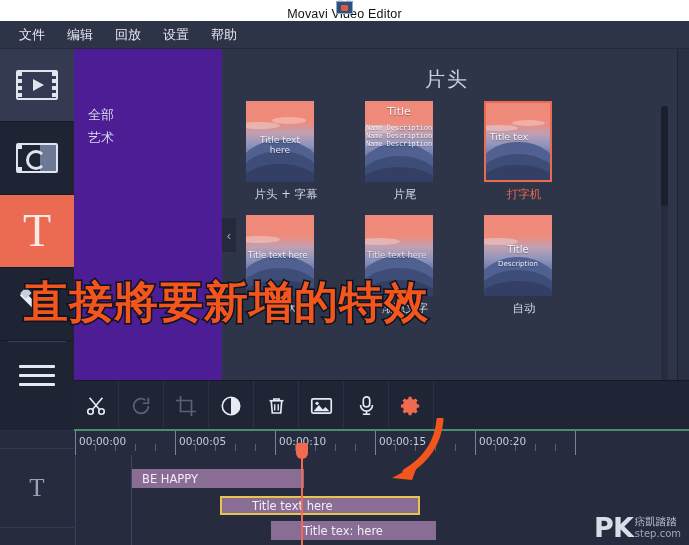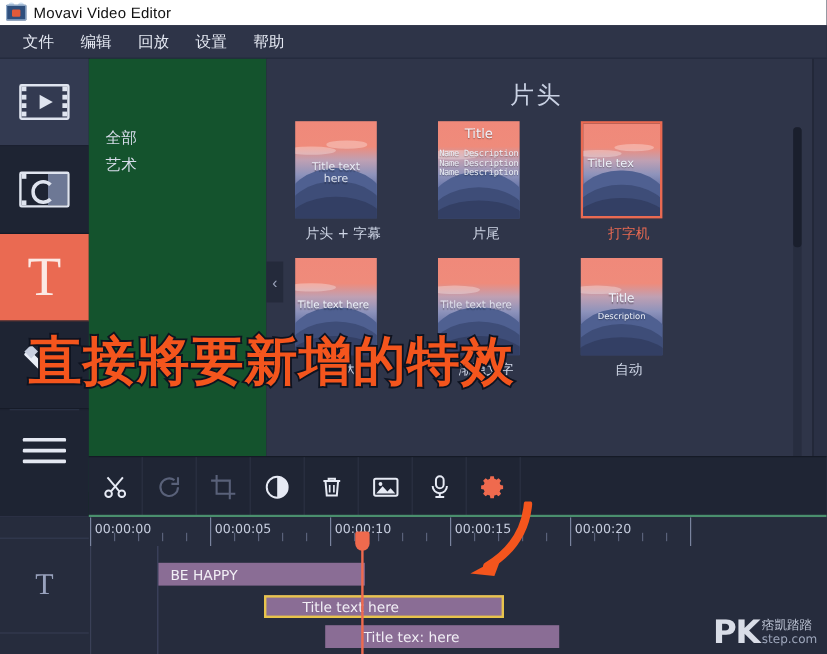--- a/index.html
+++ b/index.html
@@ -7,21 +7,21 @@
     width:689px;height:545px;overflow:hidden;
     background:#2b3044;
     font-family:"Liberation Sans","DejaVu Sans",sans-serif;
     -webkit-font-smoothing:antialiased;
   }
   #app{position:relative;width:689px;height:545px;overflow:hidden;background:#2b3044;}
 
   
   .titlebar{
     position:absolute;left:0;top:0;width:689px;height:21px;
-    background:#ffffff;display:flex;align-items:center;
+    background:#ffffff;display:flex;align-items:center;flex-direction:column;
   }
   .tb-icon{width:17px;height:15px;margin-left:5px;margin-right:6px;position:relative;}
   .tb-icon .film{
     position:absolute;left:0;top:1px;width:17px;height:13px;
     background:#2f4f7d;border-radius:1px;
     box-shadow:inset 0 0 0 1px #8fa9c8;
   }
   .tb-icon .reel{
     position:absolute;width:5px;height:5px;border-radius:50%;
     background:#cfe0f2;top:-1px;
@@ -79,21 +79,21 @@
     position:absolute;left:2px;top:2px;width:8px;height:8px;background:#c8cfe0;
     transform:rotate(45deg);
   }
   .ic-wand .sp{position:absolute;background:#e9edf6;width:2px;height:7px;}
   .ic-menu{width:36px;height:22px;position:relative;}
   .ic-menu span{position:absolute;left:0;width:36px;height:3px;background:#e4e8f2;border-radius:1px;}
 
   
   .catcol{
     position:absolute;left:74px;top:49px;width:148px;height:381px;
-    background:#14532d;border-right:1px solid #1b2030;
+    background:#4c1d95;border-right:1px solid #1b2030;
   }
   .cat-inner{position:absolute;left:8px;top:55px;right:8px;}
   .cat-item{
     font-size:13px;color:#d7dcea;padding:2px 6px;margin-bottom:1px;cursor:pointer;
     font-family:"DejaVu Sans",sans-serif;
   }
   .cat-item.selected{background:#242a3b;color:#ea6a52;}
 
   .searchbox{
     position:absolute;left:88px;bottom:16px;width:130px;height:22px;
@@ -536,21 +536,21 @@
       <div class="vdiv" style="left:56px;top:0;height:90px;background:#3f4560"></div>
 
       <div class="clip" style="left:57px;top:14px;width:172px">
         <span>BE HAPPY</span>
       </div>
 
       <div class="clip selected" style="left:145px;top:41px;width:200px">
         <span style="padding-left:22px">Title text here</span>
       </div>
 
-      <div class="clip" style="left:196px;top:66px;width:195px">
+      <div class="clip" style="left:196px;top:66px;width:165px">
         <span style="padding-left:22px">Title tex: here</span>
       </div>
 
       <div class="playhead" style="left:226px;height:90px">
         <div class="head"></div>
       </div>
     </div>
 
     <div class="wm">
       <div class="pk">PK</div>

